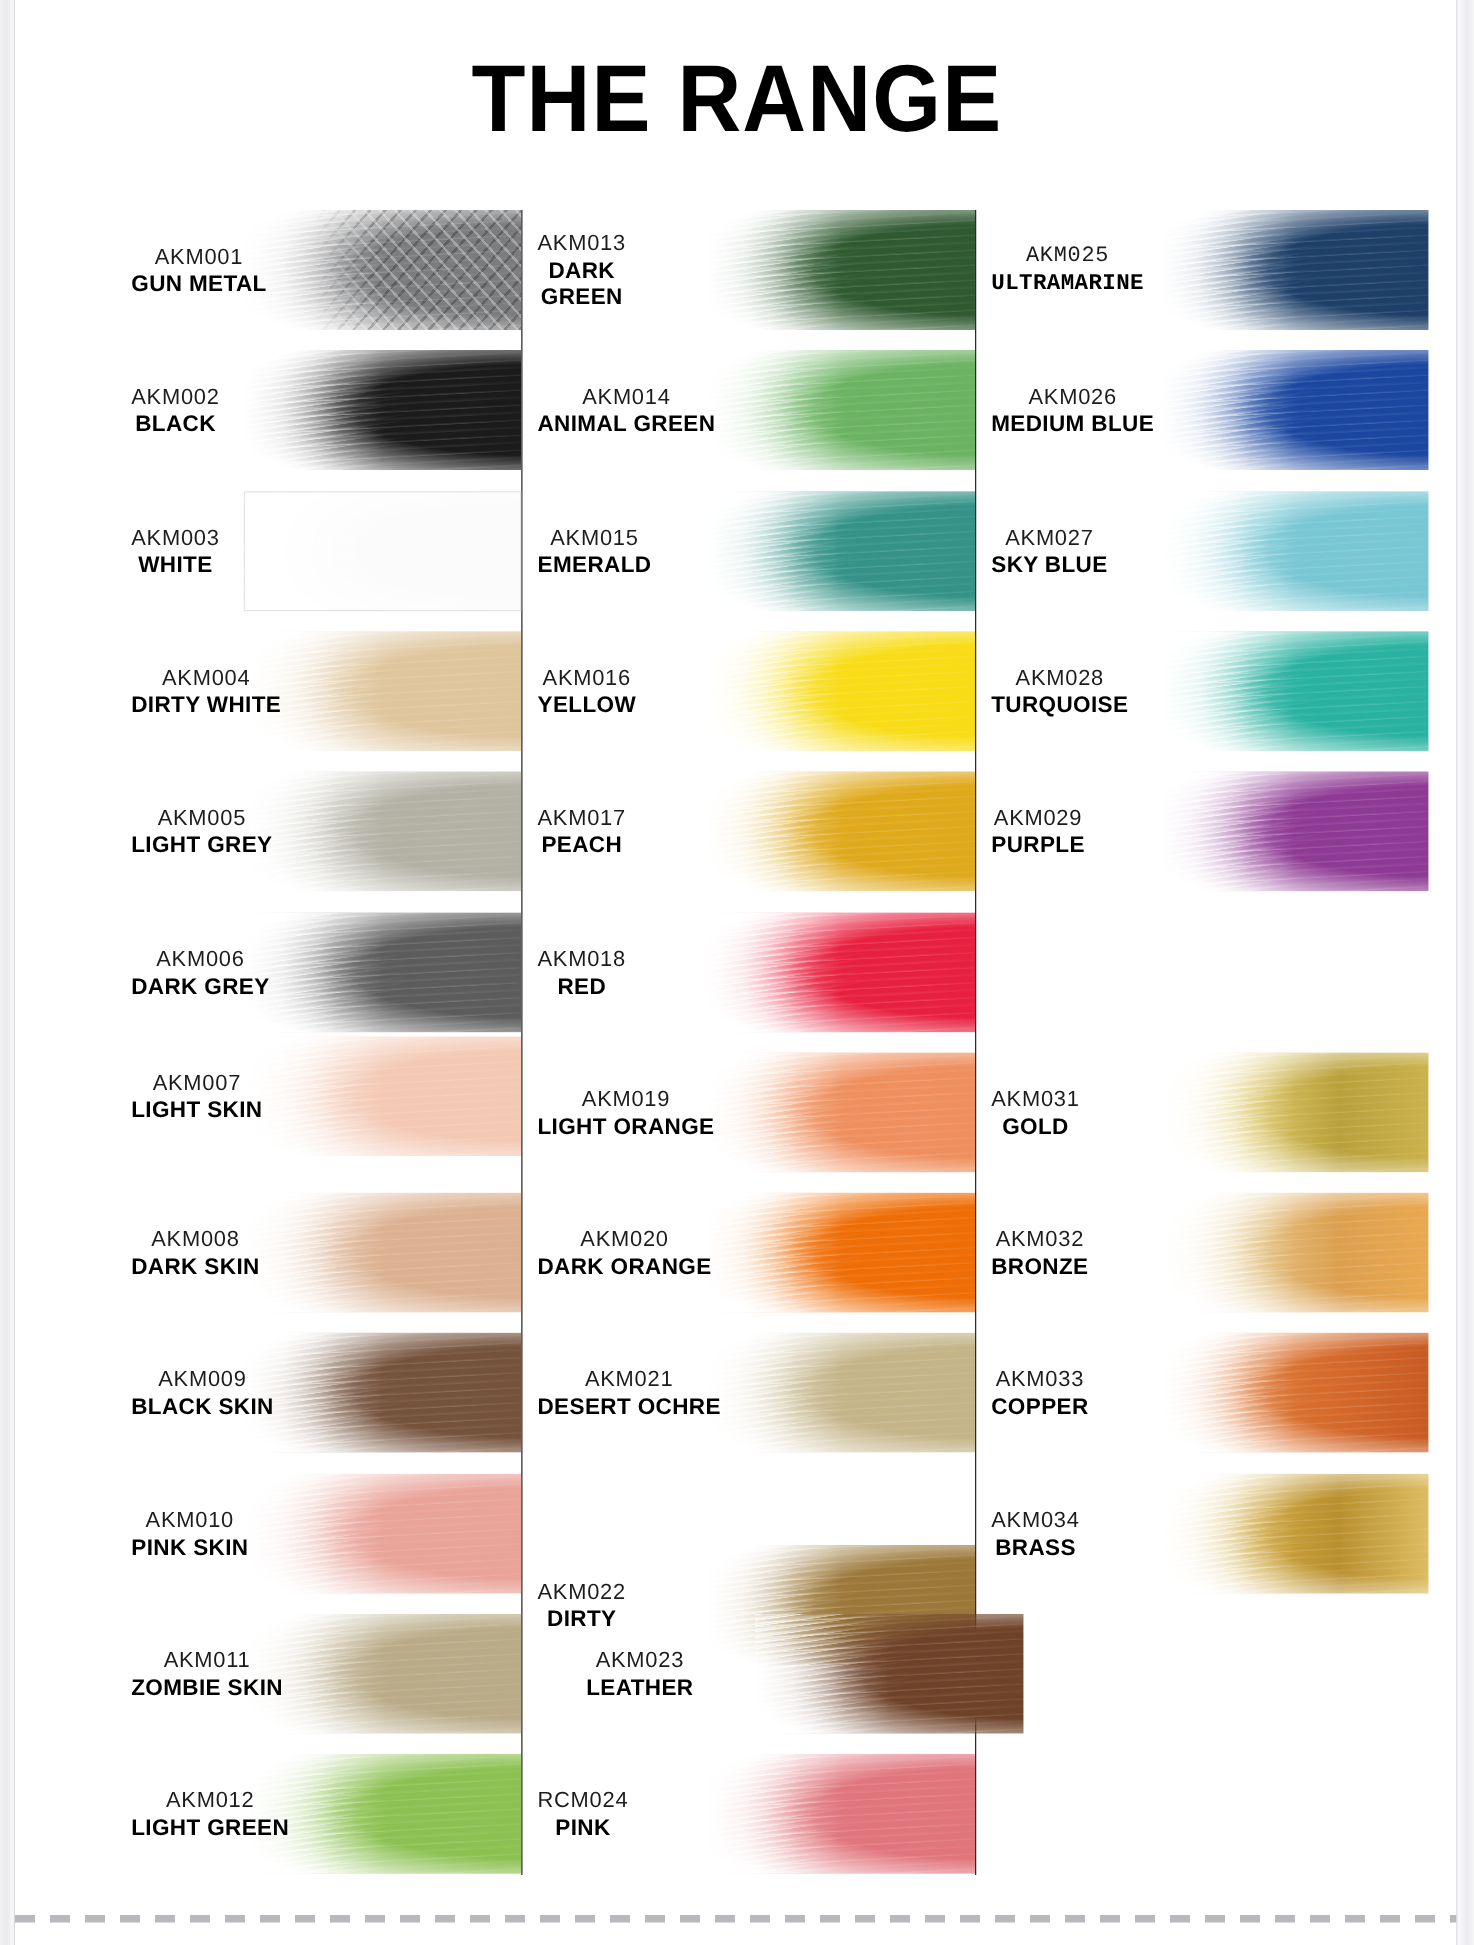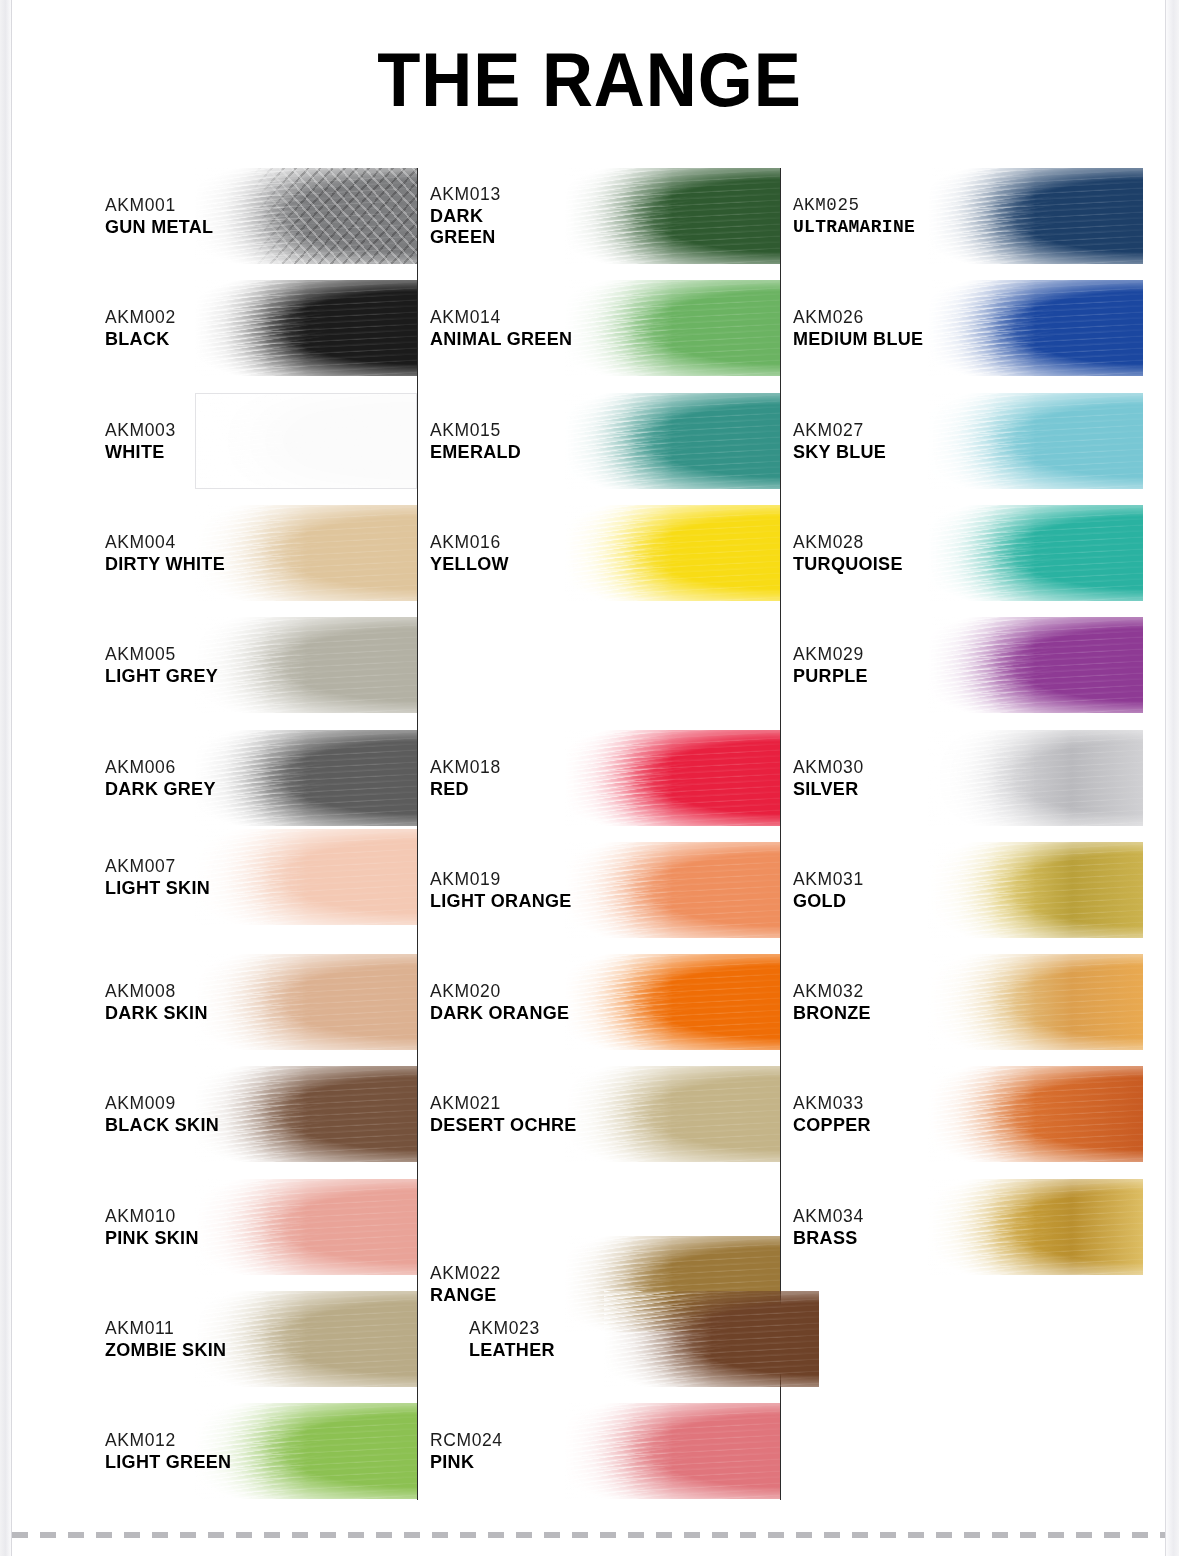--- a/index.html
+++ b/index.html
@@ -63,20 +63,21 @@
     line-height: 1;
   }
 
   
   .columns {
     position: absolute;
     left: 0;
     top: 168px;
     width: 1179px;
     height: 1340px;
+    text-align: center;
   }
   .column {
     position: absolute;
     top: 0;
     height: 1340px;
   }
   .col-0 { left: 105px;  width: 312px; }
   .col-1 { left: 430px;  width: 350px; }
   .col-2 { left: 793px;  width: 350px; }
 
@@ -351,20 +352,28 @@
           </div>
         </div>
         <div class="row" style="top: 336.9px; height: 96px;">
           <div class="row-label"><span class="code">AKM016</span><span class="pname">YELLOW</span></div>
           <div class="swatch" style="width: 215px;">
             <div class="body" style="background: rgb(248, 220, 21);"></div>
             <div class="streaks"></div>
             <div class="flecks"></div>
           </div>
         </div>
+        <div class="row" style="top: 449.2px; height: 96px;">
+          <div class="row-label"><span class="code">AKM017</span><span class="pname">PEACH</span></div>
+          <div class="swatch" style="width: 215px;">
+            <div class="body" style="background: rgb(223, 169, 28);"></div>
+            <div class="streaks"></div>
+            <div class="flecks"></div>
+          </div>
+        </div>
         <div class="row" style="top: 561.5px; height: 96px;">
           <div class="row-label"><span class="code">AKM018</span><span class="pname">RED</span></div>
           <div class="swatch" style="width: 215px;">
             <div class="body" style="background: rgb(232, 32, 63);"></div>
             <div class="streaks"></div>
             <div class="flecks"></div>
           </div>
         </div>
         <div class="row" style="top: 673.8px; height: 96px;">
           <div class="row-label"><span class="code">AKM019</span><span class="pname">LIGHT ORANGE</span></div>
@@ -384,21 +393,21 @@
         </div>
         <div class="row" style="top: 898.4px; height: 96px;">
           <div class="row-label"><span class="code">AKM021</span><span class="pname">DESERT OCHRE</span></div>
           <div class="swatch" style="width: 215px;">
             <div class="body" style="background: rgb(196, 180, 136);"></div>
             <div class="streaks"></div>
             <div class="flecks"></div>
           </div>
         </div>
         <div class="row" style="top: 1068px; height: 96px;">
-          <div class="row-label"><span class="code">AKM022</span><span class="pname">RANGE</span></div>
+          <div class="row-label"><span class="code">AKM022</span><span class="pname">DIRTY</span></div>
           <div class="swatch" style="width: 215px;">
             <div class="body" style="background: rgb(155, 120, 57);"></div>
             <div class="streaks"></div>
             <div class="flecks"></div>
           </div>
         </div>
         <div class="row" style="top: 1123px; height: 96px; margin-left: 39px;">
           <div class="row-label"><span class="code">AKM023</span><span class="pname">LEATHER</span></div>
           <div class="swatch" style="width: 215px;">
             <div class="body" style="background: rgb(110, 66, 40);"></div>
@@ -449,28 +458,20 @@
           </div>
         </div>
         <div class="row" style="top: 449.2px; height: 96px;">
           <div class="row-label"><span class="code">AKM029</span><span class="pname">PURPLE</span></div>
           <div class="swatch" style="width: 215px;">
             <div class="body" style="background: rgb(142, 58, 148);"></div>
             <div class="streaks"></div>
             <div class="flecks"></div>
           </div>
         </div>
-        <div class="row" style="top: 561.5px; height: 96px;">
-          <div class="row-label"><span class="code">AKM030</span><span class="pname">SILVER</span></div>
-          <div class="swatch" style="width: 215px;">
-            <div class="body" style="background: linear-gradient(to right, rgb(244, 244, 245), rgb(212, 212, 215), rgb(185, 185, 189), rgb(208, 208, 211));"></div>
-            <div class="streaks"></div>
-            <div class="flecks"></div>
-          </div>
-        </div>
         <div class="row" style="top: 673.8px; height: 96px;">
           <div class="row-label"><span class="code">AKM031</span><span class="pname">GOLD</span></div>
           <div class="swatch" style="width: 215px;">
             <div class="body" style="background: linear-gradient(to right, rgb(241, 226, 166), rgb(221, 199, 103), rgb(185, 160, 58), rgb(203, 178, 77));"></div>
             <div class="streaks"></div>
             <div class="flecks"></div>
           </div>
         </div>
         <div class="row" style="top: 786.1px; height: 96px;">
           <div class="row-label"><span class="code">AKM032</span><span class="pname">BRONZE</span></div>

